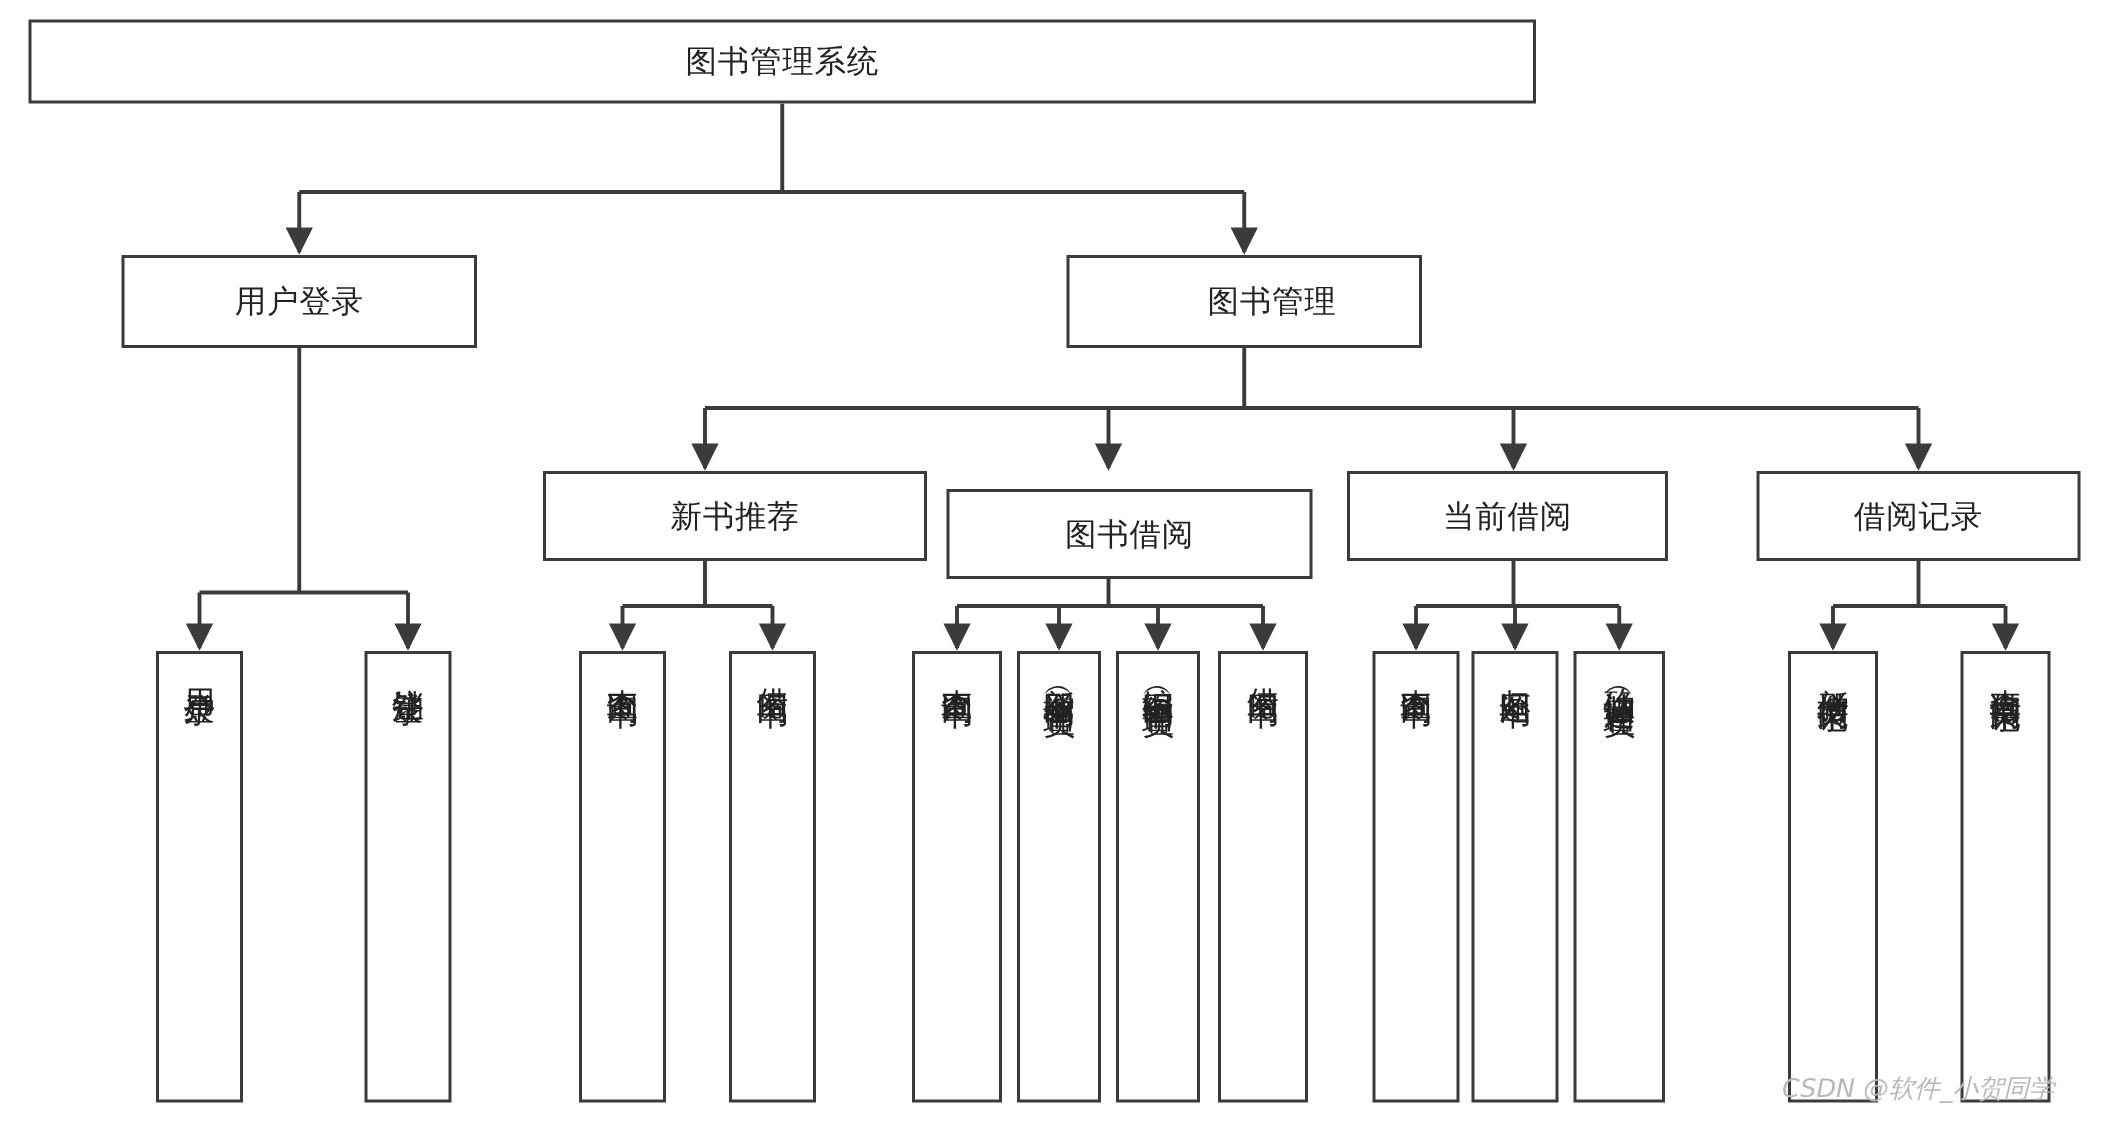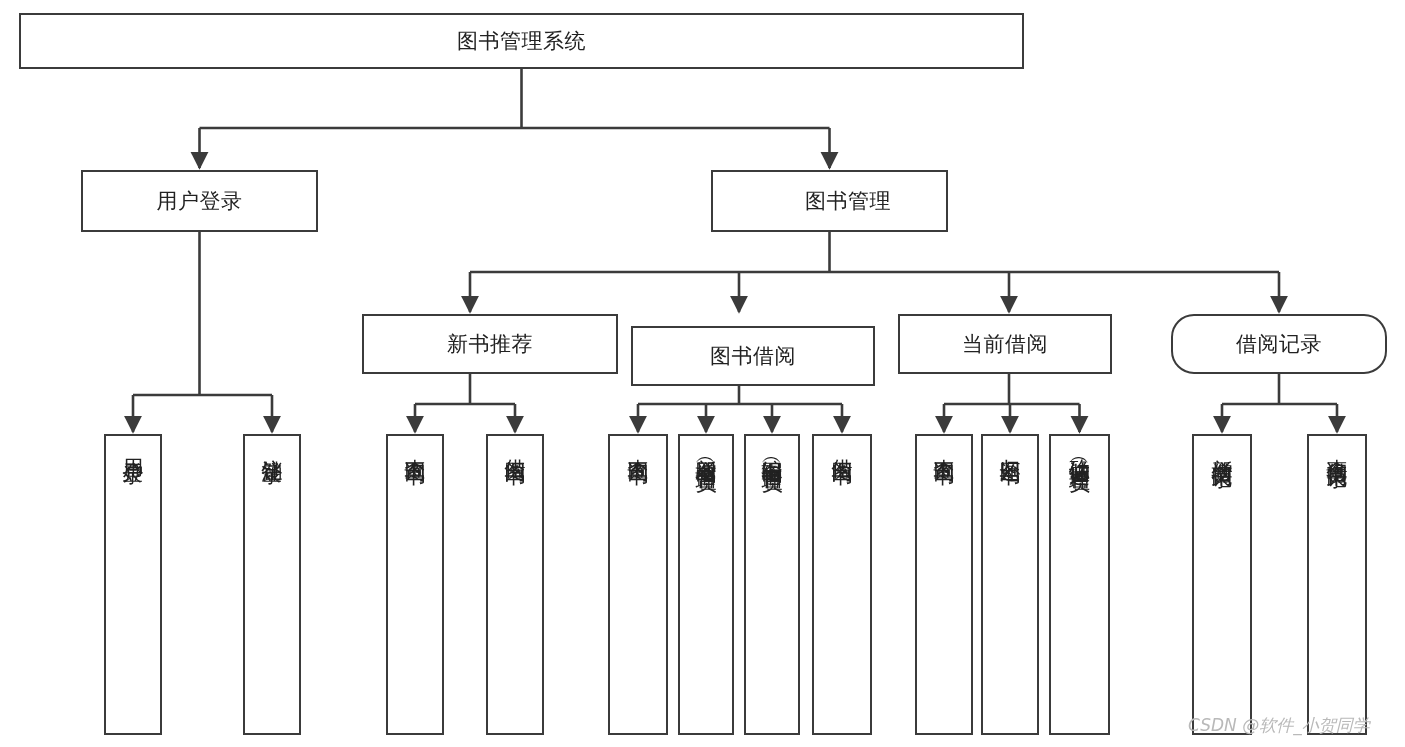--- a/index.html
+++ b/index.html
@@ -129,21 +129,21 @@
       </div>
       <div class="node horizontal" style="left: 362px; top: 314px; width: 256px; height: 60px;">
         <span class="label">新书推荐</span>
       </div>
       <div class="node horizontal" style="left: 631px; top: 314px; width: 244px; height: 60px; margin-top: 12px;">
         <span class="label">图书借阅</span>
       </div>
       <div class="node horizontal" style="left: 898px; top: 314px; width: 214px; height: 60px;">
         <span class="label">当前借阅</span>
       </div>
-      <div class="node horizontal" style="left: 1171px; top: 314px; width: 216px; height: 60px; border-radius: 23px;">
+      <div class="node horizontal" style="left: 1171px; top: 314px; width: 216px; height: 60px;">
         <span class="label">借阅记录</span>
       </div>
       <div class="node vertical" style="left: 104px; top: 434px; width: 58px; height: 301px;">
         <span class="label">用户登录</span>
       </div>
       <div class="node vertical" style="left: 243px; top: 434px; width: 58px; height: 301px;">
         <span class="label">注销登录</span>
       </div>
       <div class="node vertical" style="left: 386px; top: 434px; width: 58px; height: 301px;">
         <span class="label">查询图书</span>

